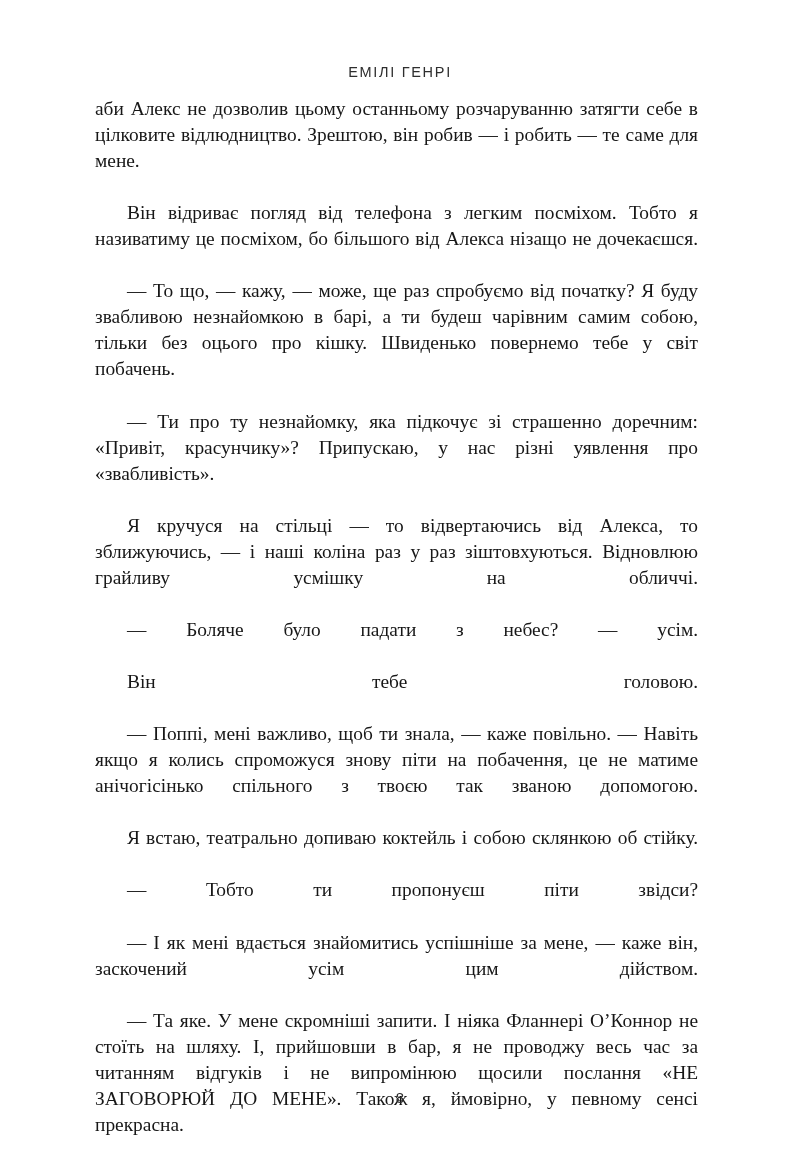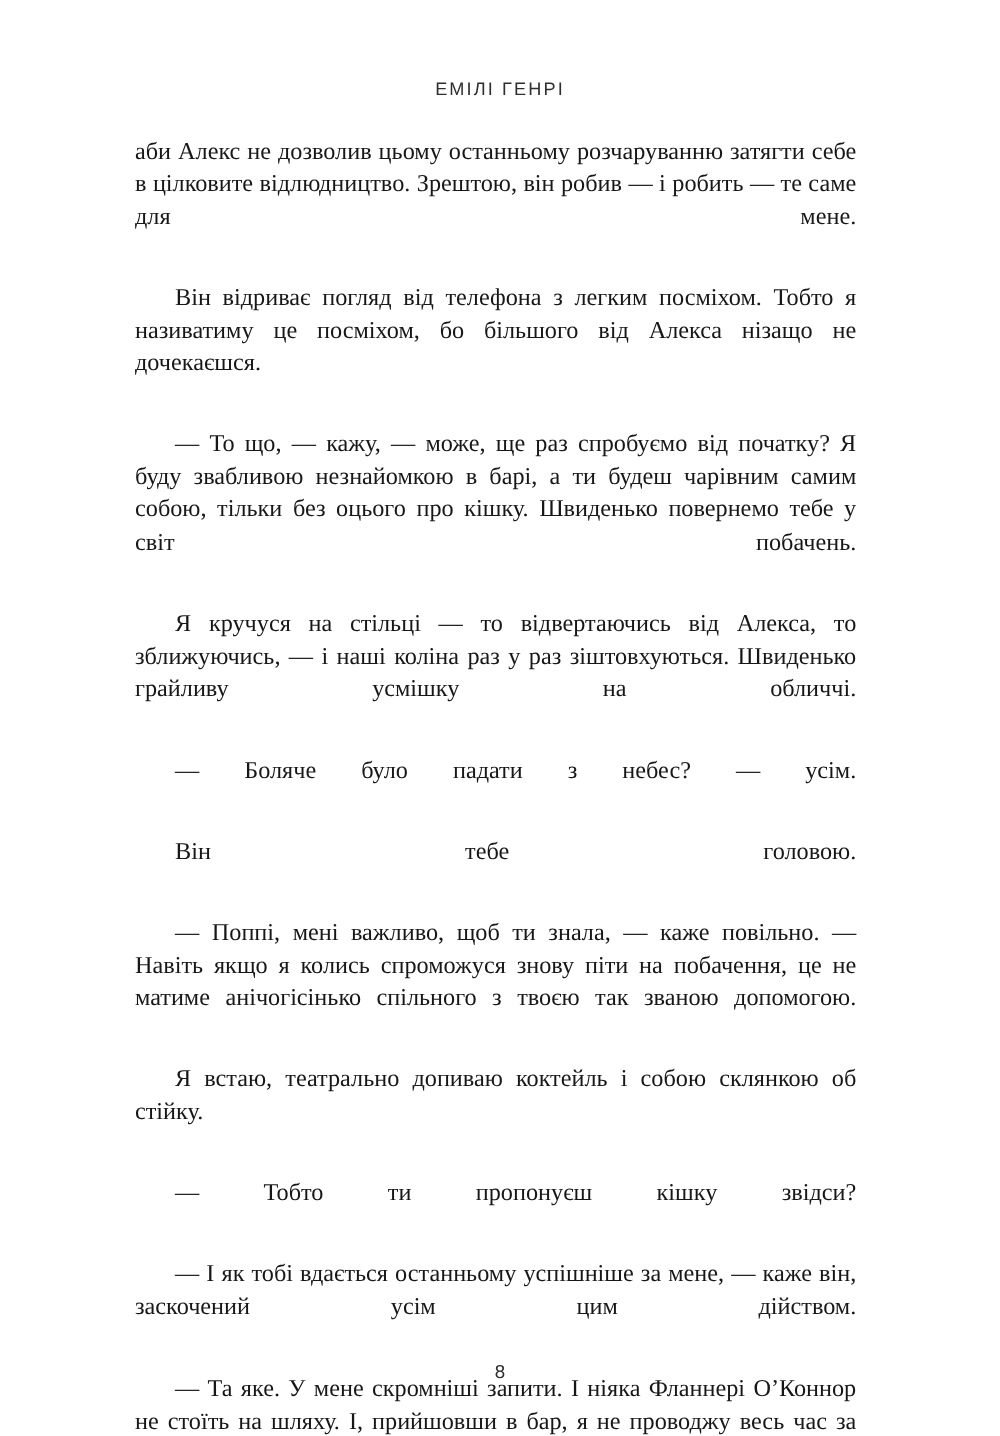--- a/index.html
+++ b/index.html
@@ -42,21 +42,21 @@
 
   
   .textblock {
     position: absolute;
     top: 96px;
     left: 95px;
     width: 603px;
   }
 
   .textblock p {
-    margin: 13px;
+    margin: 0;
     text-align: justify;
     text-justify: inter-word;
     text-indent: 32px;
     font-size: 19.4px;
     line-height: 26.05px;
     color: #171717;
     font-family: "Liberation Serif", "DejaVu Serif", serif;
     hyphens: manual;
     word-spacing: 0.1px;
   }
@@ -89,26 +89,27 @@
 <body>
 
 <div class="page">
 
   <div class="running-head">ЕМІЛІ ГЕНРІ</div>
 
   <div class="textblock">
     <p class="no-indent">аби Алекс не дозволив цьому останньому розчаруванню затягти себе в цілковите відлюдництво. Зрештою, він робив — і робить — те саме для мене.</p>
     <p>Він відриває погляд від телефона з легким посміхом. Тобто я називатиму це посміхом, бо більшого від Алекса нізащо не дочекаєшся.</p>
     <p>— То що, — кажу, — може, ще раз спробуємо від початку? Я буду звабливою незнайомкою в барі, а ти будеш чарівним самим собою, тільки без оцього про кішку. Швиденько повернемо тебе у світ побачень.</p>
-    <p>Я кручуся на стільці — то відвертаючись від Алекса, то зближуючись, — і наші коліна раз у раз зіштовхуються. Швиденько грайливу усмішку на обличчі.</p>
+    <p>— Ти про ту незнайомку, яка підкочує зі страшенно доречним: «Привіт, красунчику»? Припускаю, у нас різні уявлення про «звабливість».</p>
+    <p>Я кручуся на стільці — то відвертаючись від Алекса, то зближуючись, — і наші коліна раз у раз зіштовхуються. Відновлюю грайливу усмішку на обличчі.</p>
     <p>— Боляче було падати з небес? — усім.</p>
     <p>Він тебе головою.</p>
     <p>— Поппі, мені важливо, щоб ти знала, — каже повільно. — Навіть якщо я колись спроможуся знову піти на побачення, це не матиме анічогісінько спільного з твоєю так званою допомогою.</p>
     <p>Я встаю, театрально допиваю коктейль і собою склянкою об стійку.</p>
-    <p>— Тобто ти пропонуєш кішку звідси?</p>
-    <p>— І як тобі вдається останньому успішніше за мене, — каже він, заскочений усім цим дійством.</p>
+    <p>— Тобто ти пропонуєш піти звідси?</p>
+    <p>— І як мені вдається знайомитись успішніше за мене, — каже він, заскочений усім цим дійством.</p>
     <p>— Та яке. У мене скромніші запити. І ніяка Фланнері О’Коннор не стоїть на шляху. І, прийшовши в бар, я не проводжу весь час за читанням відгуків і не випромінюю щосили послання «НЕ ЗАГОВОРЮЙ ДО МЕНЕ». Також я, ймовірно, у певному сенсі прекрасна.</p>
 
   </div>
 
   <div class="folio">8</div>
 
 </div>
 
 </body></html>

